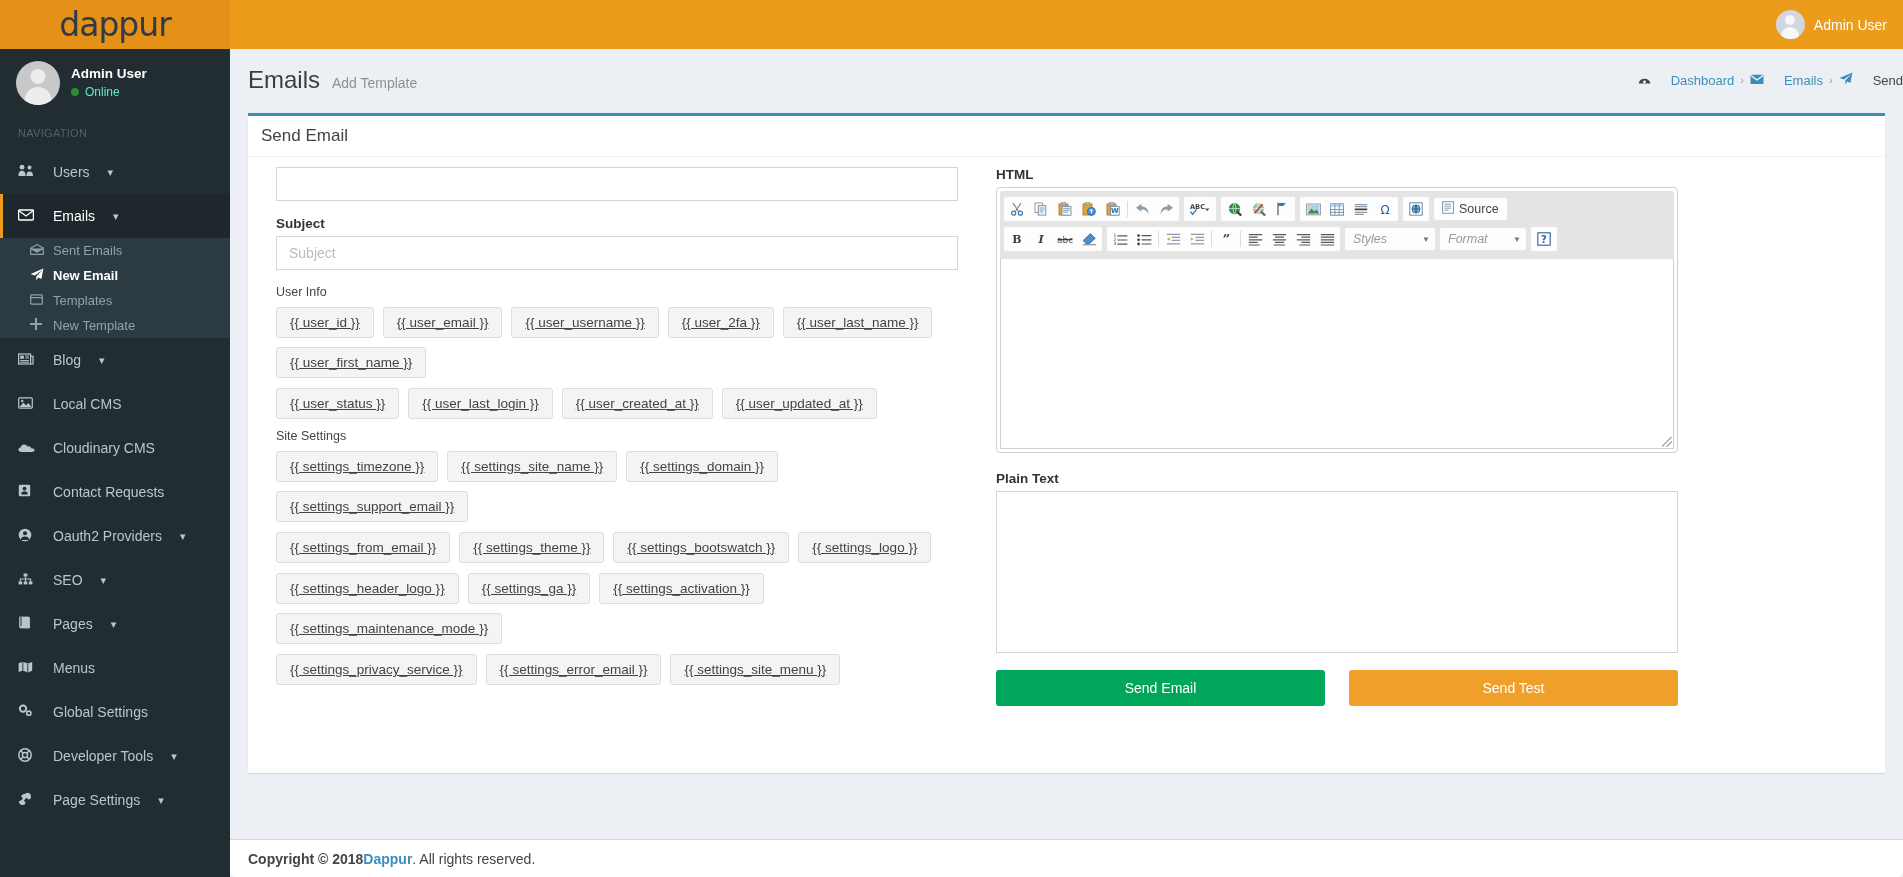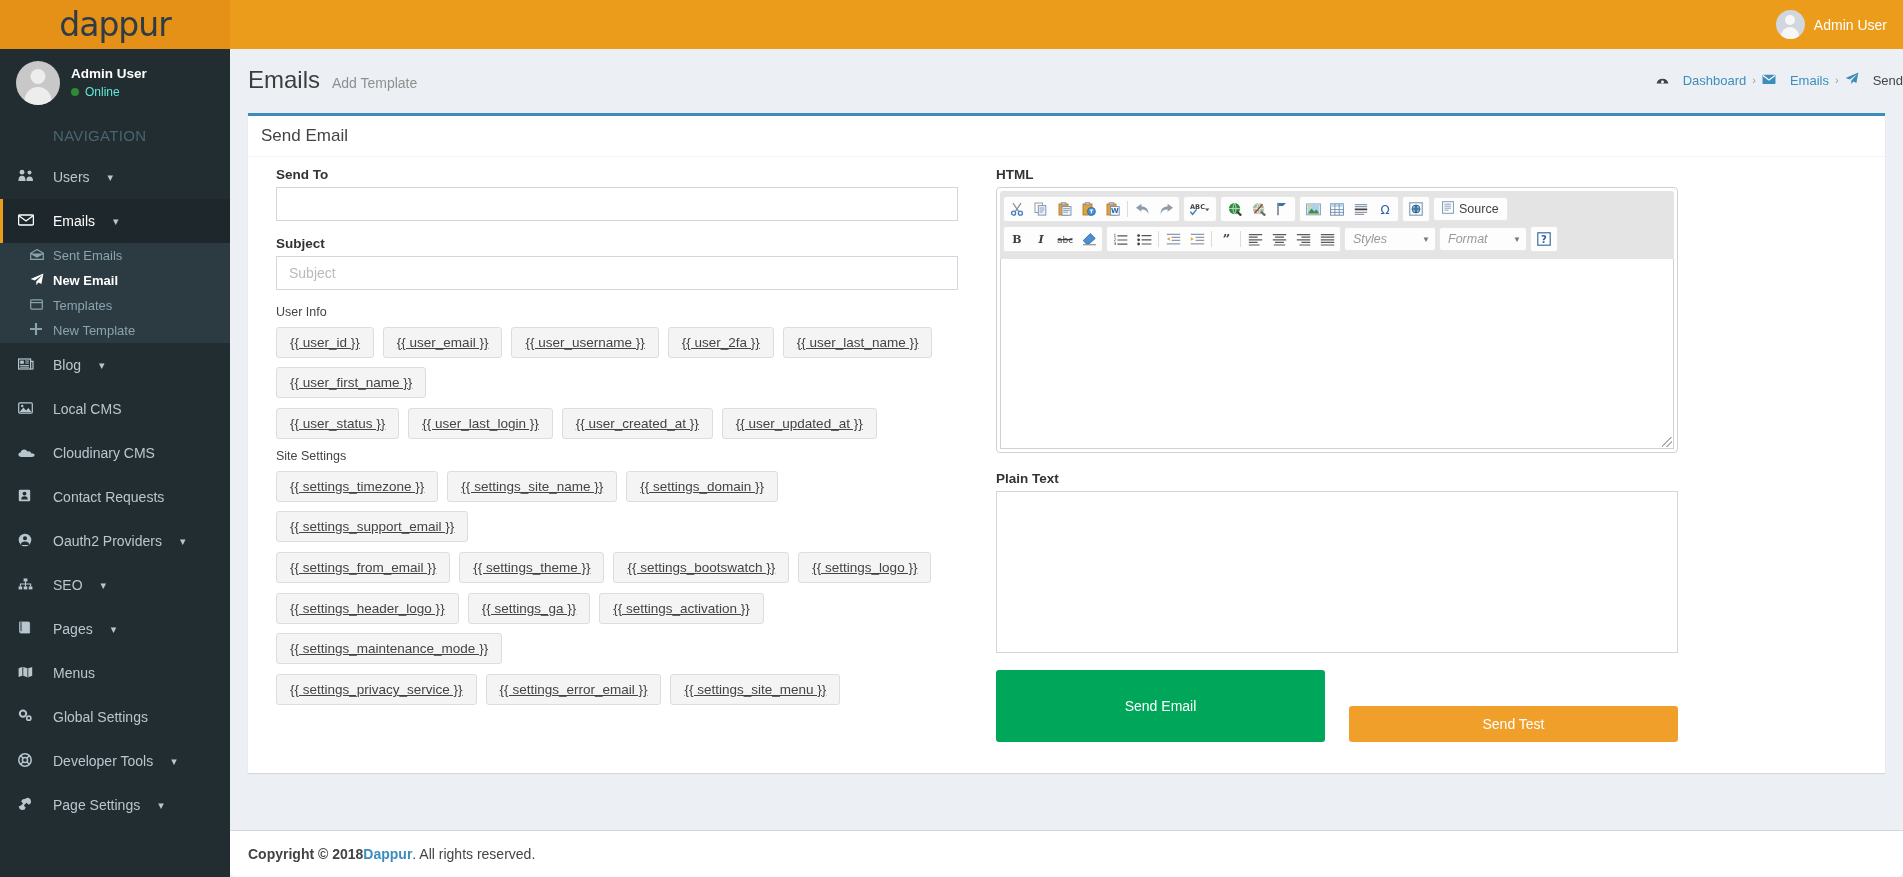--- a/index.html
+++ b/index.html
@@ -62,23 +62,22 @@
   .side-avatar::after {
     content: ""; position: absolute; left: 50%; top: 26px; width: 27px; height: 22px;
     background: #ededed; border-radius: 14px 14px 0 0; transform: translateX(-50%);
   }
   .user-info { margin-left: 11px; }
   .user-name { color: #fff; font-size: 13.5px; font-weight: bold; line-height: 18px; }
   .user-status { color: #5eead4; font-size: 12px; line-height: 18px; display: flex; align-items: center; gap: 6px; }
   .status-dot { width: 8px; height: 8px; border-radius: 50%; background: #2e8b33; display: inline-block; }
 
   .nav-header {
-    color: #4b646f; font-size: 15px; padding: 11px 18px 11px 18px;
+    color: #4b646f; font-size: 11px; padding: 11px 18px 11px 18px;
     letter-spacing: 0.3px;
-    margin-left: 35px;
   }
   .nav-item {
     display: flex; align-items: center; height: 44px; padding: 0 6px 0 18px;
     color: #b8c7ce; font-size: 14px; cursor: pointer; position: relative; gap: 11px;
   }
   .nav-item .ic { width: 24px; flex: none; font-size: 14px; display: inline-block; }
   .nav-item.active {
     background: #1e282c; border-left: 3px solid #eb9c1b; padding-left: 15px; color: #fff;
   }
   .nav-item .caret {
@@ -100,21 +99,21 @@
   }
   #content-header { padding: 17px 18px 0 18px; position: relative; height: 56px; }
   #page-title {
     font-size: 24px; font-weight: 300; color: #3d3d3d; display: inline-block;
   }
   #page-subtitle { font-size: 14px; color: #8f8f8f; font-weight: 300; margin-left: 8px; }
   #breadcrumb {
     position: absolute; right: 0px; top: 23px; font-size: 13px; color: #444;
     display: flex; align-items: center; gap: 6px; white-space: nowrap;
   }
-  #breadcrumb .crumb { display: flex; align-items: center; gap: 14px; color: #3c8dbc; }
+  #breadcrumb .crumb { display: flex; align-items: center; gap: 20px; color: #3c8dbc; }
   #breadcrumb .crumb.plain { color: #444; }
   #breadcrumb .sep { color: #999; font-size: 11px; }
 
   
   #main-box {
     margin: 8px 18px 0 18px; background: #fff; border-top: 3px solid #3c8dbc;
     height: 660px; position: relative;
     box-shadow: 0 1px 1px rgba(0,0,0,0.1);
   }
   #box-header {
@@ -187,25 +186,25 @@
     font-family: "Liberation Sans", sans-serif;
   }
 
   .btn-row { display: flex; gap: 24px; margin-top: 14px; }
   .btn {
     flex: 1; text-align: center; padding: 10px 12px; color: #fff;
     font-size: 14px; cursor: pointer; border: none; border-radius: 3px;
     font-family: "Liberation Sans", sans-serif;
   }
   .btn-green { background: #00a65a; }
-  .btn-orange { background: #f0a02a; margin-top: 36px; }
+  .btn-orange { background: #f0a02a; }
 
   
   #footer {
-    position: absolute; left: 0; bottom: 0; width: 1673px; height: 47px;
+    position: absolute; left: 0; bottom: 0; width: 1673px; height: 38px;
     background: #fff; border-top: 1px solid #d2d6de;
     display: flex; align-items: center; padding-left: 18px;
     font-size: 14px; color: #444;
   }
   #footer a { color: #3c8dbc; text-decoration: none; font-weight: bold; }
 </style>
 </head>
 <body>
 
 <div id="topbar">
@@ -464,21 +463,20 @@
   <div id="main-box">
     <div id="box-header">
       <span id="box-title">Send Email</span>
     </div>
 
     <div id="box-body">
 
       <div class="col-left">
 
         <div class="form-group">
-          <label class="fld">Send To</label>
           <input class="form-control" type="text" value="" placeholder="" style="">
         </div>
 
         <div class="form-group">
           <label class="fld">Subject</label>
           <input class="form-control" type="text" value="" placeholder="Subject" style="">
         </div>
 
         <div class="token-group-label">User Info</div>
         <div class="token-row">

